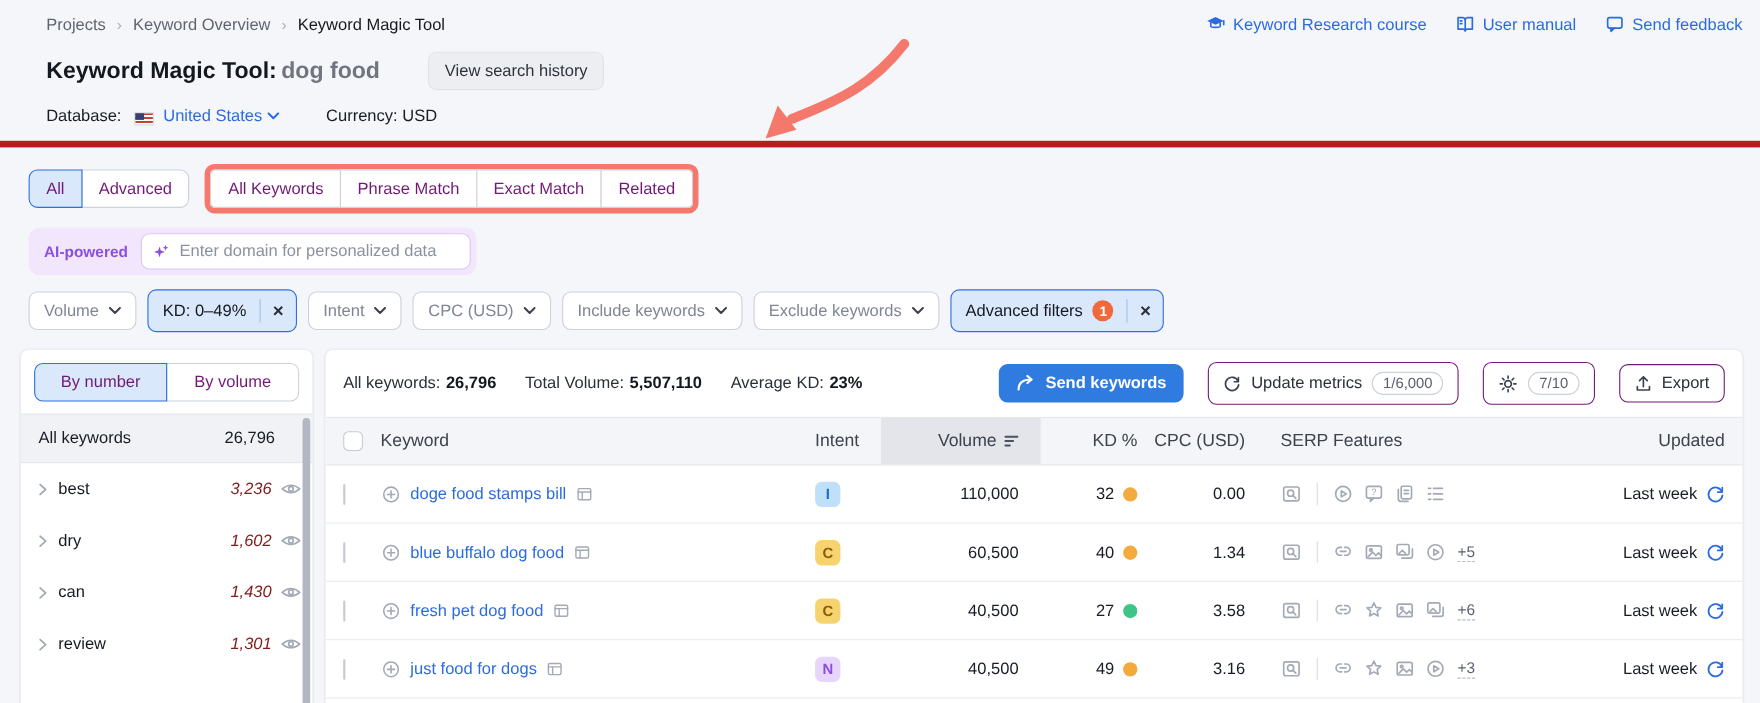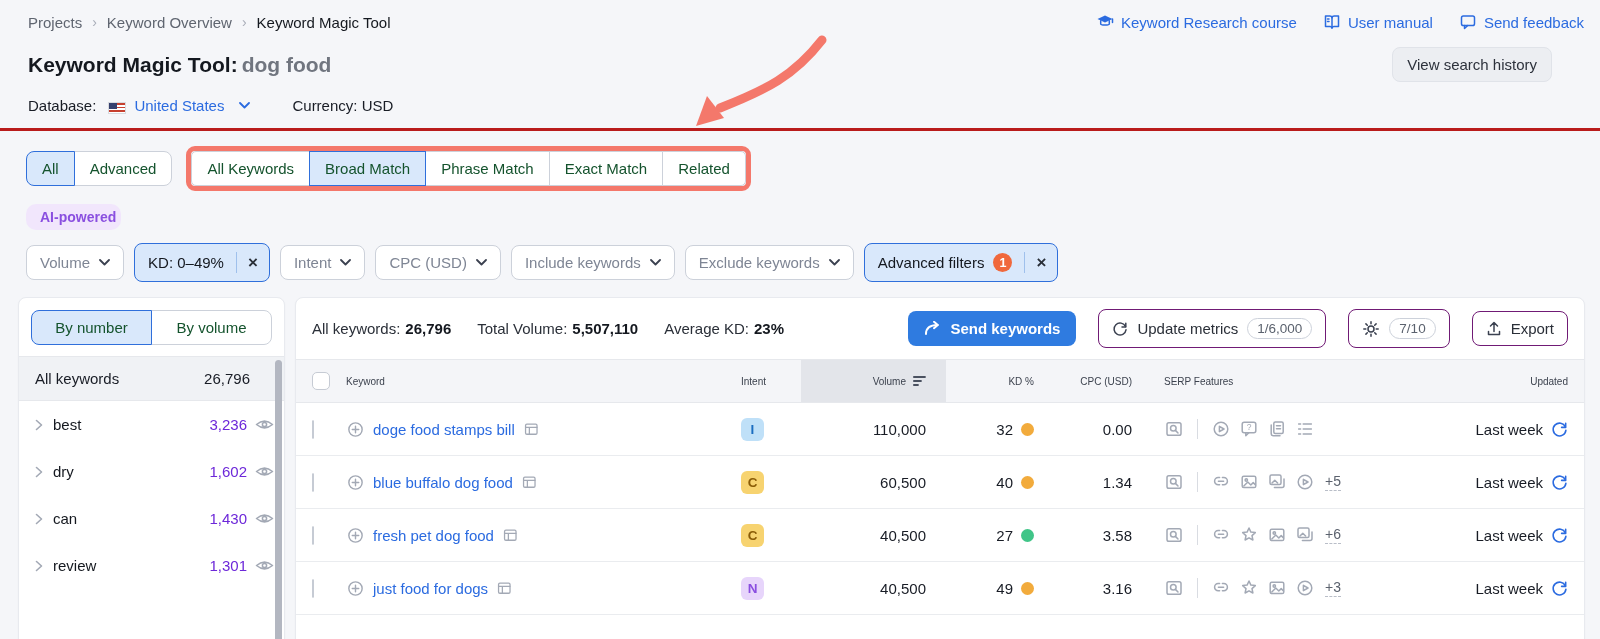--- a/index.html
+++ b/index.html
@@ -7,53 +7,53 @@
   body {
     font-family:"Liberation Sans", sans-serif;
     background:#f5f6f9;
     color:#181c25;
     font-size:15px;
     position:relative;
   }
   svg { display:block; }
 
   
-  .header { padding:0 0 14px 2px; border-bottom:3px solid #b91c1c; position:relative; }
+  .header { padding:0 0 14px 16px; border-bottom:6px solid #b91c1c; position:relative; }
   .topbar { display:flex; justify-content:space-between; align-items:center; padding:13px 16px 0 26px; }
   .breadcrumb { display:flex; align-items:center; gap:10px; font-size:15px; color:#5f6570; }
   .breadcrumb .crumb { cursor:pointer; }
   .breadcrumb .crumb.current { color:#14181f; }
   .breadcrumb .bc-sep { color:#a9aeb9; font-size:14px; }
   .toplinks { display:flex; align-items:center; gap:26px; }
   .toplink { display:flex; align-items:center; gap:7px; color:#2b6be0; cursor:pointer; font-size:15px; }
 
-  .titlebar { display:flex; justify-content:space-between; align-items:center; padding:16px 48px 0 26px; }
+  .titlebar { display:flex; align-items:center; padding:16px 48px 0 26px;gap:44px; }
   .page-title { font-size:21px; font-weight:700; color:#14181f; }
   .page-title .query { color:#70757f; margin-left:4px; }
   .btn-gray {
     background:#eceef2; border:1px solid #e0e3e9; border-radius:8px;
     padding:8px 14px; font-size:15px; color:#2d323c; cursor:pointer;
     font-family:"Liberation Sans", sans-serif;
   }
   .dbbar { display:flex; align-items:flex-end; gap:6px; padding:15px 0 0 26px; font-size:15px; }
   .flag { width:18px; height:12px; position:relative; margin:0 2px 0 6px;
     background:repeating-linear-gradient(to bottom,#c7402f 0 1.8px,#fff 1.8px 3.6px); border:0.5px solid #d8dadf; }
   .flag::after { content:""; position:absolute; left:0; top:0; width:8px; height:6px; background:#35406e; }
-  .db-value { color:#2b6be0; display:flex; align-items:center; gap:15px; cursor:pointer; }
+  .db-value { color:#2b6be0; display:flex; align-items:center; gap:5px; cursor:pointer; }
   .currency { margin-left:36px; }
 
   
   .annot-arrow { position:absolute; left:660px; top:32px; width:180px; height:110px; pointer-events:none; z-index:5; }
 
   
   .controls { padding:20px 16px 0 26px; }
   .tabs-row { display:flex; align-items:flex-start; gap:14px; }
   .seg { display:inline-flex; }
   .seg-btn {
-    background:#fff; border:1px solid #ccd1da; padding:8px 15px; font-size:15px; color:#14532d;
+    background:#fff; border:1px solid #ccd1da; padding:8px 15px; font-size:15px; color:#701a75;
     cursor:pointer; margin-left:-1px; position:relative; font-family:"Liberation Sans", sans-serif;
   }
   .seg-btn:first-child { border-radius:8px 0 0 8px; margin-left:0; }
   .seg-btn:last-child { border-radius:0 8px 8px 0; }
   .seg-btn.selected { background:#d9e8fb; border-color:#2f6fdb; z-index:2; }
   .seg-btn:only-child { border-radius:8px; }
   .red-box { border:5px solid #f4786b; border-radius:9px; display:inline-flex; margin-top:-5px; }
   .red-box .seg-btn:first-child { border-radius:5px 0 0 5px; }
   .red-box .seg-btn:last-child { border-radius:0 5px 5px 0; }
   .dd-btn {
@@ -86,41 +86,41 @@
   
   .sidebar { width:267px; height:400px; position:relative; overflow:hidden; flex:none; }
   .sidebar-tabs { padding:12px 12px 11px 12px; }
   .sidebar-tabs .seg { width:100%; }
   .sidebar-tabs .seg-btn { flex:1; text-align:center; padding:8px 6px; }
   .sb-allrow { display:flex; justify-content:space-between; align-items:center; background:#f0f2f5;
     border-top:1px solid #e6e8ec; border-bottom:1px solid #e6e8ec; padding:13px 34px 13px 16px; cursor:pointer; }
   .sb-item { display:flex; align-items:center; padding:15px 10px 15px 16px; cursor:pointer; }
   .sb-item .chevr { color:#8a909c; margin-right:10px; }
   .sb-item .lbl { flex:1; color:#14181f; }
-  .sb-item .cnt { color:#6d28d9; margin-right:8px; }
+  .sb-item .cnt { color:#7f1d1d; margin-right:8px;font-style:italic; }
   .sb-scroll { position:absolute; right:2px; top:62px; width:7px; height:340px; background:#b3b7c1; border-radius:4px; }
 
   
   .main-card { flex:1; height:400px; overflow:hidden; }
   .stats-row { display:flex; align-items:center; padding:11px 16px; }
   .stats { display:flex; align-items:center; gap:26px; flex:1; }
   .stat { font-size:15px; color:#2a2f38; }
   .stat .val { font-weight:700; color:#14181f; margin-left:5px; }
   .actions { display:flex; align-items:center; gap:22px; }
   .btn-primary { display:inline-flex; align-items:center; gap:9px; background:#2f7be0; color:#fff;
     border:none; border-radius:8px; padding:9px 16px; font-size:15px; font-weight:700; cursor:pointer;
     font-family:"Liberation Sans", sans-serif; }
   .btn-outline { display:inline-flex; align-items:center; gap:9px; background:#fff; border:1px solid #701a75;
     border-radius:8px; padding:8px 13px; font-size:15px; color:#2a2f38; cursor:pointer;
     font-family:"Liberation Sans", sans-serif; }
   .pill { border:1px solid #ccd1da; border-radius:999px; padding:2px 9px; font-size:13.5px; color:#5b626e; }
 
   
   .tbl-header { display:flex; align-items:stretch; background:#f4f5f8; border-top:1px solid #e6e8ec;
-    border-bottom:1px solid #e6e8ec; font-size:10px; color:#3c424e; }
+    border-bottom:1px solid #e6e8ec; font-size:16px; color:#3c424e; }
   .tbl-header > div { display:flex; align-items:center; padding-top:12px; padding-bottom:12px; }
   .tbl-row { display:flex; align-items:center; border-bottom:1px solid #eaecef; height:53px; font-size:15px; }
   .c-check { width:50px; padding-left:16px; flex:none; }
   .checkbox { width:18px; height:18px; border:1.5px solid #c6cbd4; border-radius:5px; background:#fff; cursor:pointer; }
   .c-kw { width:395px; flex:none; display:flex; align-items:center; gap:8px; }
   .kw-link { color:#2b6be0; cursor:pointer; }
   .c-intent { width:60px; flex:none; justify-content:flex-start; display:flex; }
   .intent-badge { width:23px; height:23px; border-radius:6px; display:flex; align-items:center; justify-content:center;
     font-size:13.5px; font-weight:700; cursor:default; }
   .c-vol { width:145px; flex:none; justify-content:flex-end; display:flex; padding-right:20px; }
@@ -215,31 +215,39 @@
 
 <div class="controls">
   <div class="tabs-row">
     <div class="seg" id="seg-group1">
         <button class="seg-btn selected">All</button>
         <button class="seg-btn">Advanced</button>
       </div>
     <div class="red-box">
       <div class="seg" id="seg-group2">
           <button class="seg-btn">All Keywords</button>
-          <button class="seg-btn selected">Broad Match</button>
           <button class="seg-btn">Phrase Match</button>
           <button class="seg-btn">Exact Match</button>
           <button class="seg-btn">Related</button>
         </div>
     </div>
   </div>
 
   <div class="ai-row">
     <div class="ai-wrap">
       <span class="ai-badge">AI-powered</span>
+      <div class="ai-input">
+        <span class="ic">
+          <svg width="16" height="16" viewBox="0 0 16 16">
+              <path d="M6 3 L7.2 6.8 11 8 7.2 9.2 6 13 4.8 9.2 1 8 4.8 6.8 Z" fill="#8a4fe0" stroke="none"></path>
+              <path d="M11.5 1.5 l.7 2 2 .7 -2 .7 -.7 2 -.7 -2 -2 -.7 2 -.7 Z" fill="#8a4fe0" stroke="none"></path>
+            </svg>
+        </span>
+        <span class="ph">Enter domain for personalized data</span>
+      </div>
     </div>
   </div>
 
   <div class="chips-row" id="chips-row">
       <div class="chip">
         <span>Volume</span>
         <span class="ic dark chev">
           <svg width="11" height="7" viewBox="0 0 11 7">
             <path d="M1 1 l4.5 4.5 L10 1" stroke-width="1.8"></path>
           </svg>

